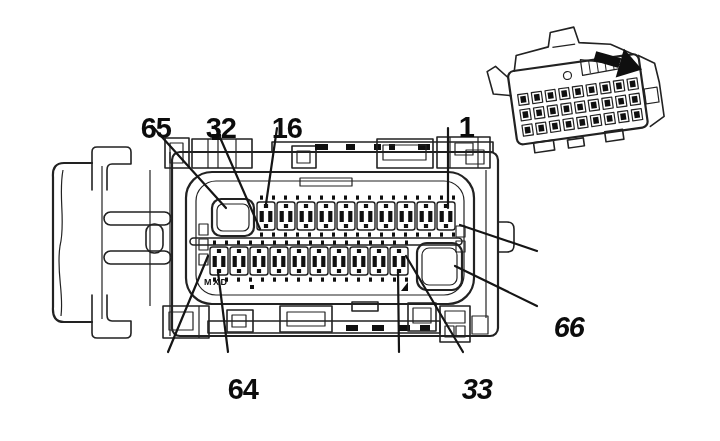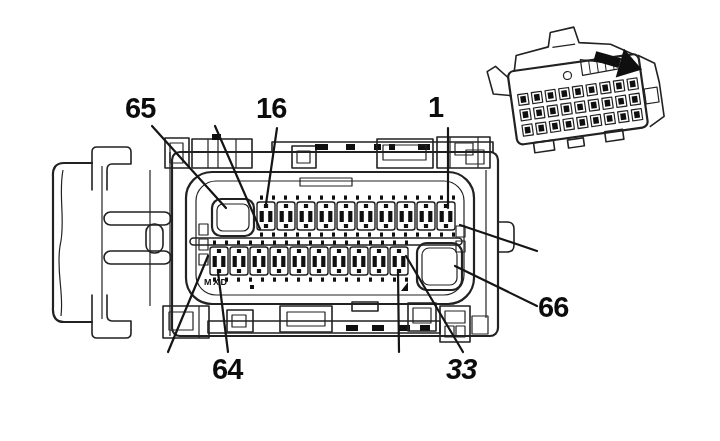--- a/index.html
+++ b/index.html
@@ -1,20 +1,20 @@
 <!DOCTYPE html>
 <html><head>
 <meta charset="utf-8">
 <style>
   html,body{margin:0;padding:0;background:#fff;}
   #stage{position:relative;width:720px;height:441px;background:#fff;overflow:hidden;
          font-family:"Liberation Sans",sans-serif;}
   #art{position:absolute;left:0;top:0;}
-  .callout{position:absolute;width:46px;text-align:left;
-           font:700 29px/1.05 "Liberation Sans",sans-serif;color:#0c0c0c;letter-spacing:-1px;}
+  .callout{position:absolute;width:46px;text-align:right;
+           font:700 29px/1.05 "Liberation Sans",sans-serif;color:#0c0c0c;letter-spacing:-1px;margin-top:20px;}
   .marking{position:absolute;left:204px;top:278px;
            font:700 9px/1 "Liberation Sans",sans-serif;color:#101010;letter-spacing:1.5px;text-align:right;}
   .ln{fill:none;stroke:#222;stroke-width:2.2;stroke-linejoin:round;stroke-linecap:round;}
   .ln2{fill:none;stroke:#222;stroke-width:1.6;stroke-linejoin:round;stroke-linecap:round;}
   .thin{fill:none;stroke:#222;stroke-width:1.2;stroke-linejoin:round;}
   .hair{fill:none;stroke:#222;stroke-width:1;}
   .dk{fill:#0f0f0f;stroke:none;}
   .leader{stroke:#151515;stroke-width:2.2;stroke-linecap:round;fill:none;}
 </style>
 </head>
@@ -425,20 +425,21 @@
       <line class="leader" x1="537" y1="251" x2="460" y2="225"></line>
       <line class="leader" x1="537" y1="306" x2="455" y2="266"></line>
       <line class="leader" x1="168" y1="352" x2="208" y2="256"></line>
       <line class="leader" x1="228" y1="352" x2="218" y2="272"></line>
       <line class="leader" x1="399" y1="352" x2="398" y2="272"></line>
       <line class="leader" x1="463" y1="352" x2="406" y2="256"></line>
     </g>
   </svg>
 
   <div class="callout" style="left:125px;top:93px;">65</div>
+  <div class="callout" style="left:190px;top:93px;">32</div>
   <div class="callout" style="left:256px;top:93px;">16</div>
   <div class="callout" style="left:428px;top:92px;">1</div>
-  <div class="callout" style="left:538px;top:292px;">66</div>
+  <div class="callout" style="left:538px;top:292px;font-style:italic;">66</div>
   <div class="callout" style="left:212px;top:354px;">64</div>
   <div class="callout" style="left:446px;top:354px;font-style:italic;">33</div>
 
   <div class="marking">MXD</div>
 </div>
 
 </body></html>

